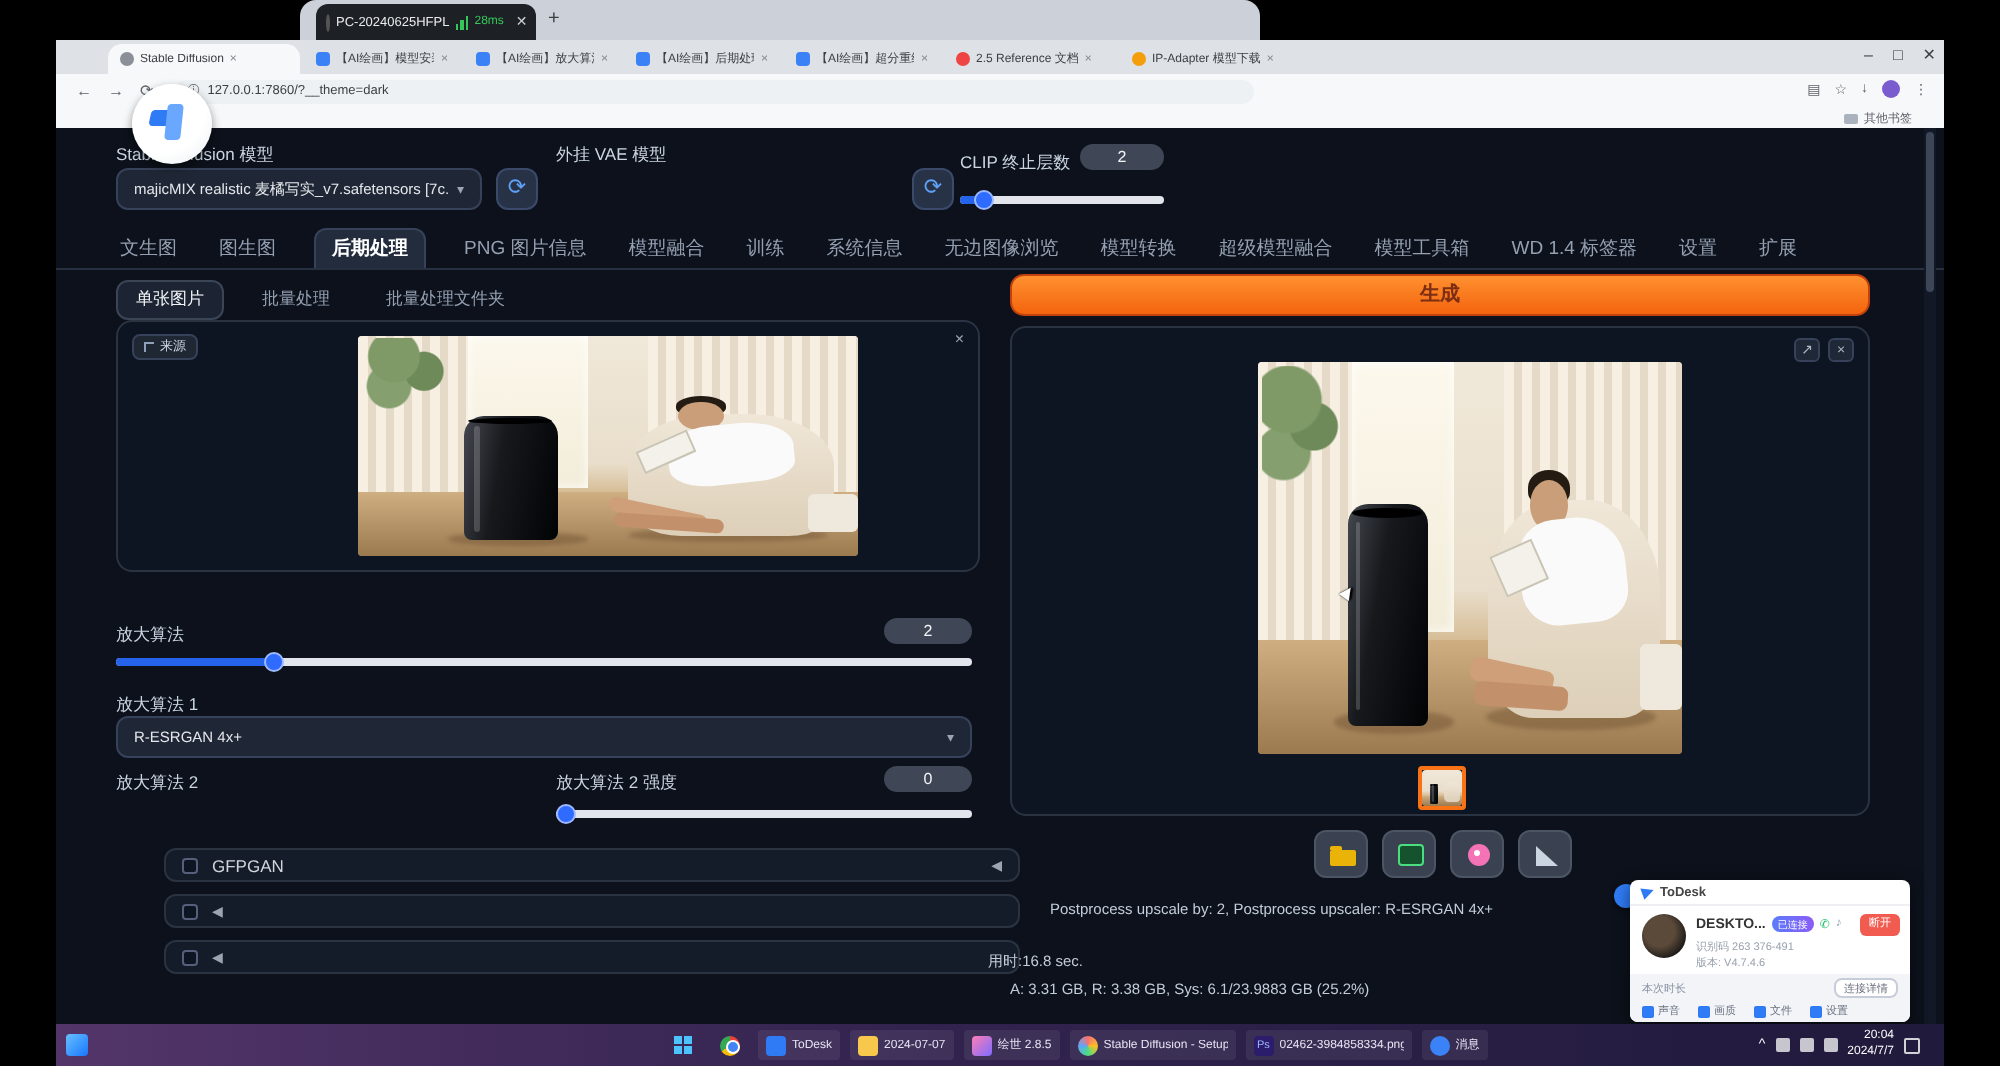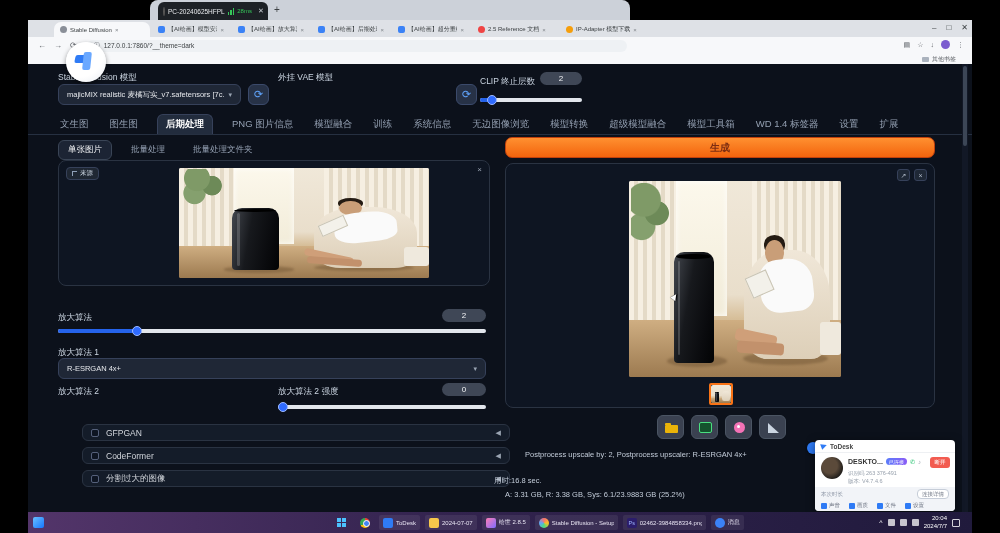--- a/index.html
+++ b/index.html
@@ -341,26 +341,24 @@
       <div class="knob" style="left:0;top:-3px"></div>
     </div>
 
     <div class="accrow" style="top:360px">
       <span class="cb"></span>
       <span class="al">GFPGAN</span>
       <span class="ar">◀</span>
     </div>
     <div class="accrow" style="top:383px">
       <span class="cb"></span>
-      <span class="al">CodeFormer</span>
       <span class="ar">◀</span>
     </div>
     <div class="accrow" style="top:406px">
       <span class="cb"></span>
-      <span class="al">分割过大的图像</span>
       <span class="ar">◀</span>
     </div>
 
     <div class="genbtn" style="top:73px">生成</div>
 
     <div class="gallery" style="top:99px">
       <div class="gxbtn" style="right:24px">↗</div>
       <div class="gxbtn" style="right:7px">×</div>
       <div class="scene" style="left:123px;top:17px;width:212px;height:196px">
         <div class="sc-cur" style="left:0;width:30%"></div>

